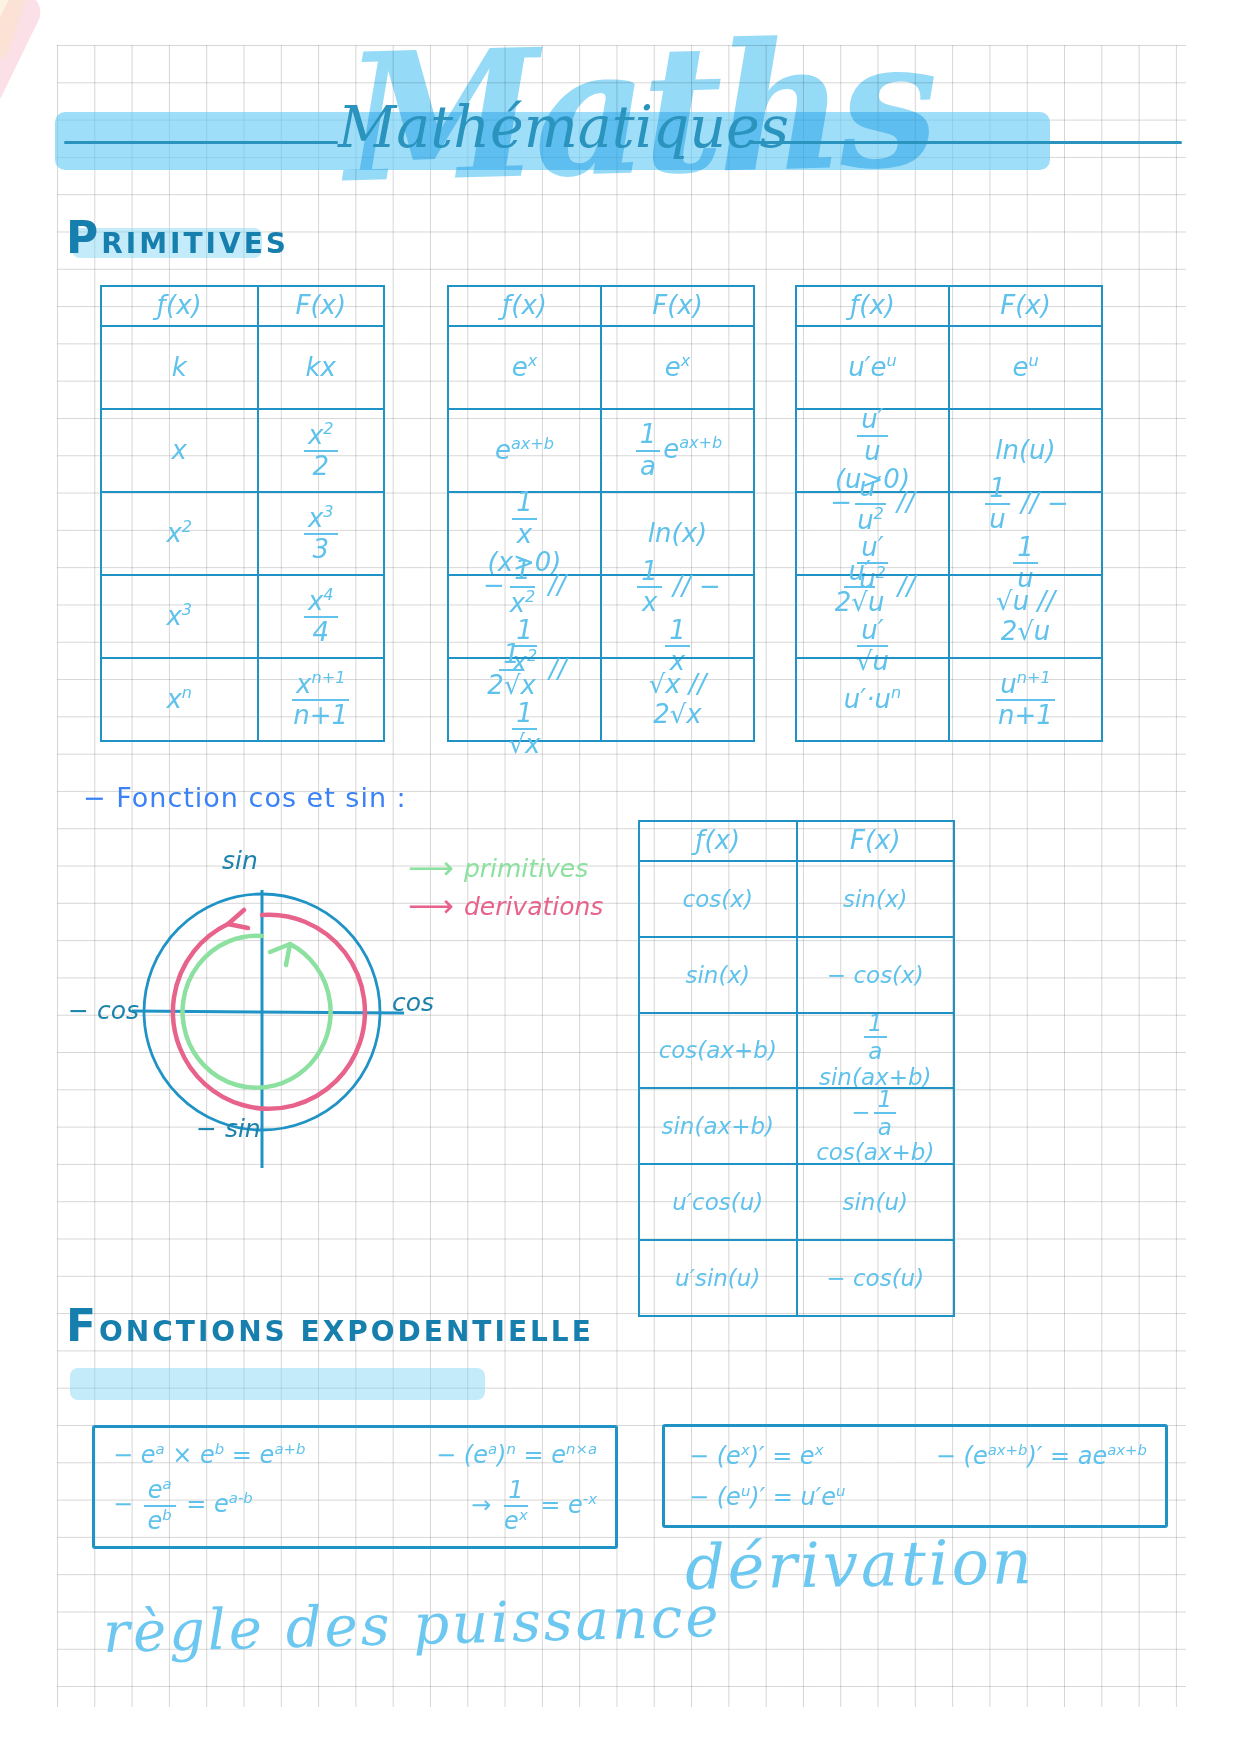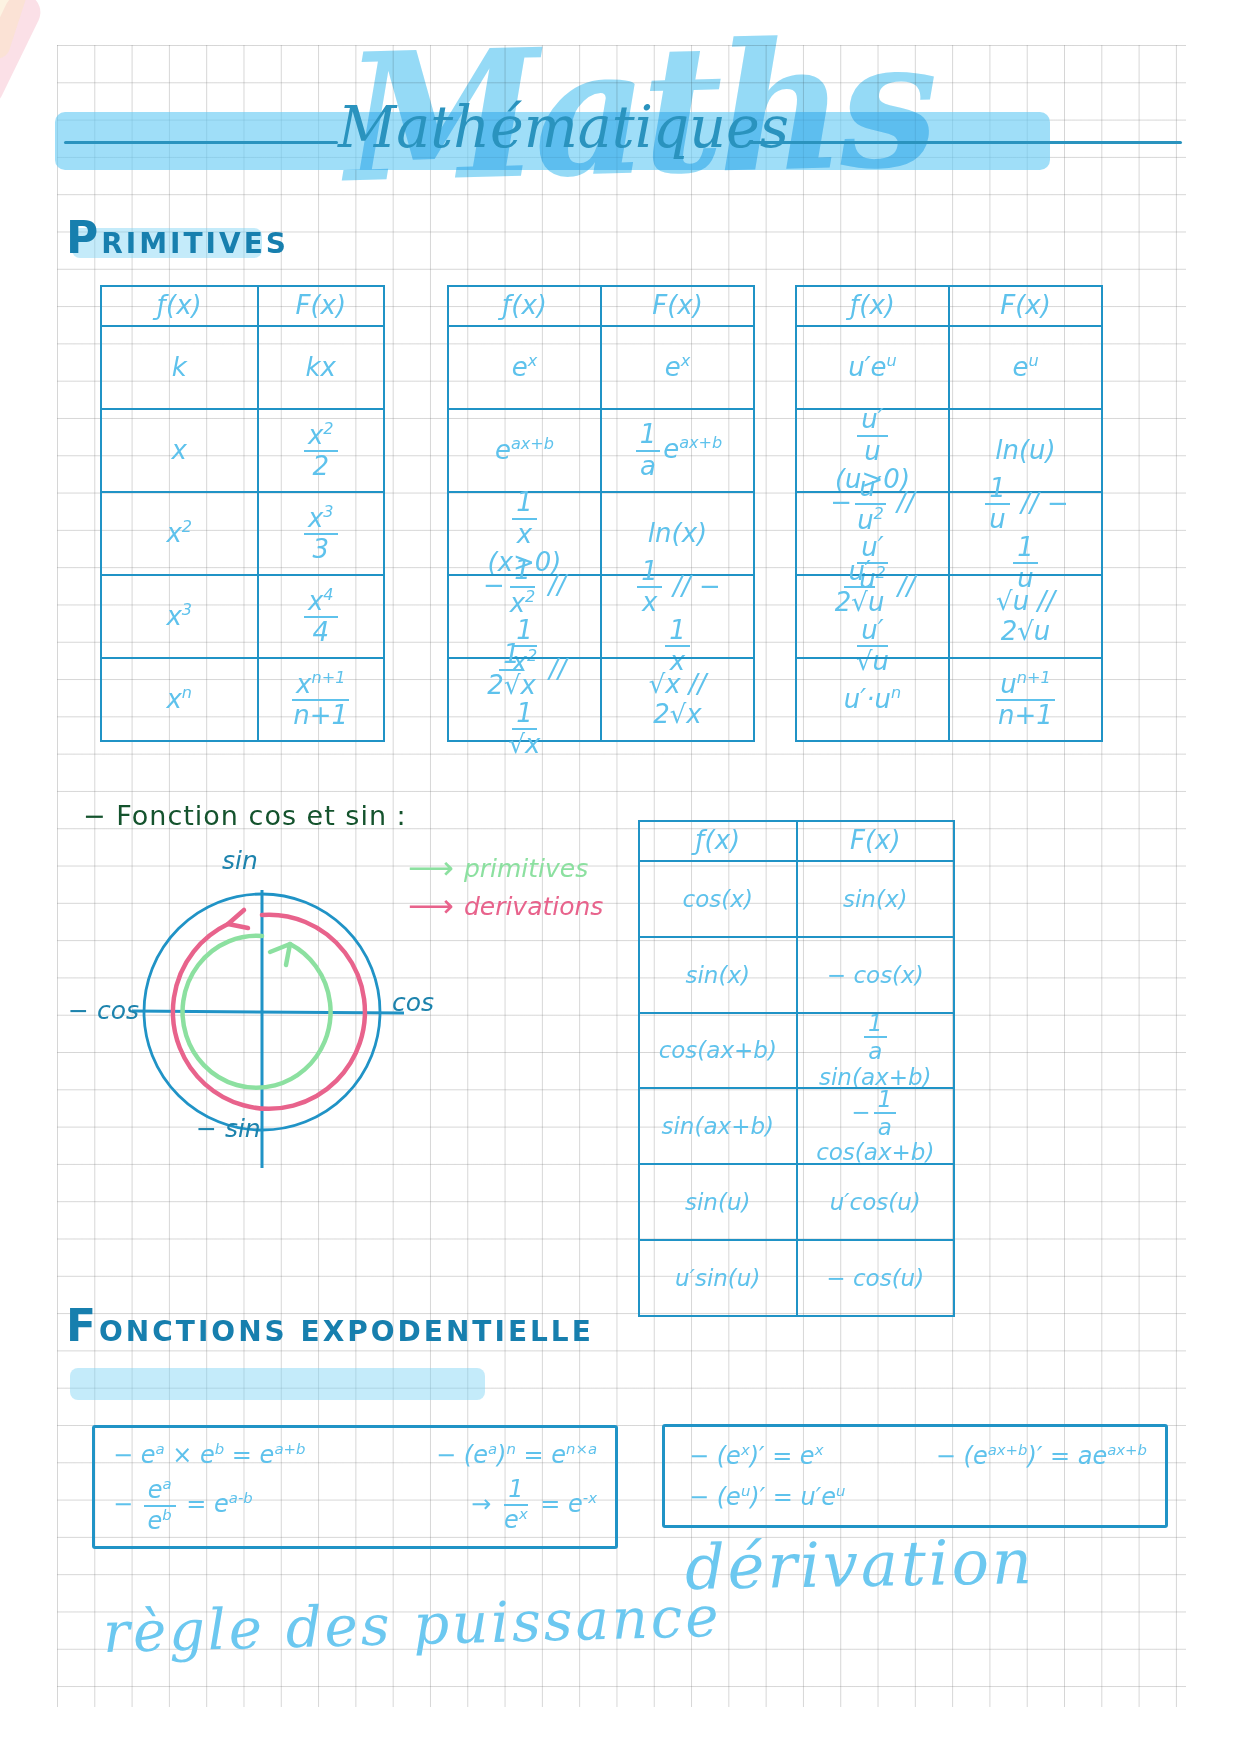--- a/index.html
+++ b/index.html
@@ -73,37 +73,37 @@
   .th .m{font-style:italic;font-size:26px;}
   .frac{
     display:inline-flex;flex-direction:column;align-items:center;
     vertical-align:middle;line-height:1.05;margin:0 3px;
   }
   .frac .num{border-bottom:2px solid currentColor;padding:0 4px 1px;}
   .frac .den{padding:1px 2px 0;}
   sup{font-size:0.62em;}
 
   
-  .trig-note{position:absolute;left:83px;top:782px;font-size:27px;color:#14532d;letter-spacing:1px;margin-top:18px;}
+  .trig-note{position:absolute;left:83px;top:782px;font-size:27px;color:#3b82f6;letter-spacing:1px;}
   .circle-svg{position:absolute;left:128px;top:882px;z-index:2;}
   .circ-label{position:absolute;color:#1d83ad;font-size:25px;font-style:italic;z-index:3;}
   .legend{position:absolute;z-index:3;font-size:25px;font-style:italic;}
   .legend-row{display:flex;align-items:center;gap:10px;margin-bottom:6px;}
   .legend-arrow{font-size:32px;line-height:1;}
   .legend-green{color:#8ce0a0;}
   .legend-pink{color:#e8638c;}
 
   
   .fbox{
     position:absolute;border:3px solid #2093c6;border-radius:3px;
     display:flex;flex-direction:column;justify-content:space-around;
     padding:8px 18px;color:#5ec2ec;font-size:24px;font-style:italic;
     box-sizing:border-box;z-index:2;
   }
-  .fline{display:flex;align-items:flex-start;justify-content:space-between;gap:30px;}
+  .fline{display:flex;align-items:flex-end;justify-content:space-between;gap:30px;}
   .formula{white-space:nowrap;}
   .caption{
     position:absolute;font-family:"DejaVu Serif",serif;font-style:italic;
     color:#6cc8f0;white-space:nowrap;z-index:2;letter-spacing:3px;
   }
   .caption--derivation{left:685px;top:1528px;font-size:62px;transform:rotate(-1deg);}
   .caption--puissance{left:103px;top:1592px;font-size:56px;transform:rotate(-1.5deg);}
 </style>
 </head>
 <body>
@@ -406,24 +406,24 @@
         </div>
         <div class="tcell">
           <span class="m">−<span class="frac">
               <span class="num">1</span>
               <span class="den">a</span>
             </span> cos(ax+b)</span>
         </div>
       </div>
       <div class="trow">
         <div class="tcell">
+          <span class="m">u′cos(u)</span>
+        </div>
+        <div class="tcell">
           <span class="m">sin(u)</span>
-        </div>
-        <div class="tcell">
-          <span class="m">u′cos(u)</span>
         </div>
       </div>
       <div class="trow">
         <div class="tcell">
           <span class="m">u′sin(u)</span>
         </div>
         <div class="tcell">
           <span class="m">− cos(u)</span>
         </div>
       </div>

